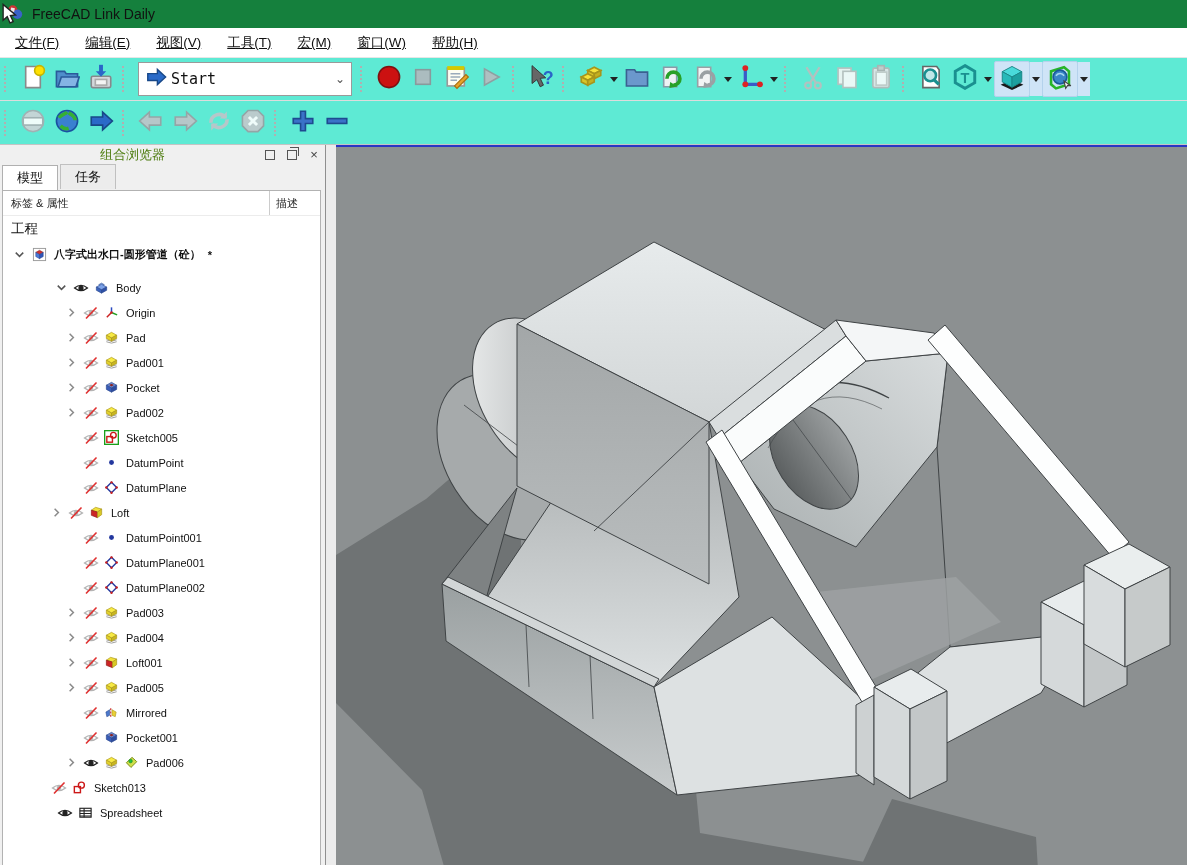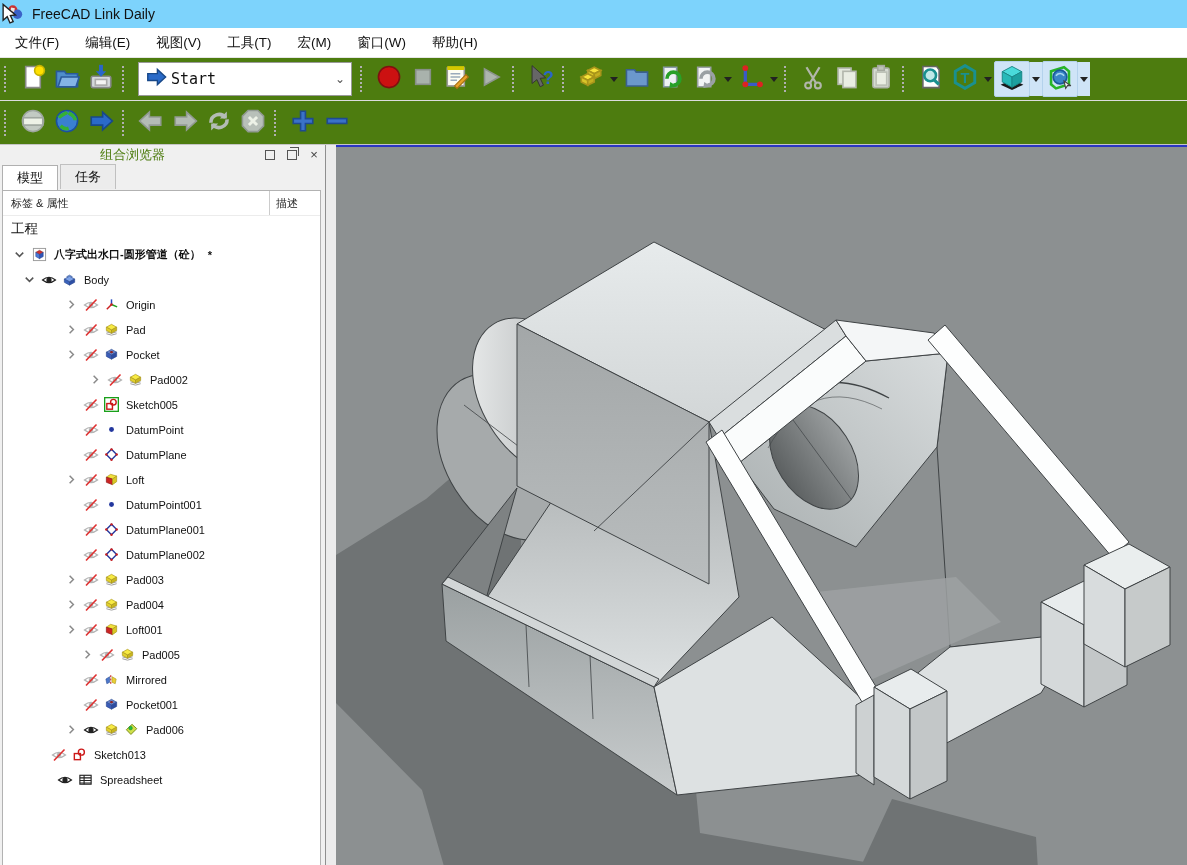--- a/index.html
+++ b/index.html
@@ -1,21 +1,21 @@
 <!DOCTYPE html>
 <html><head>
 <meta charset="utf-8">
 <style>
   html,body{margin:0;padding:0;width:1187px;height:865px;overflow:hidden;
     font-family:"Liberation Sans","DejaVu Sans",sans-serif;background:#f0f0f0;}
-  .titlebar{height:28px;background:#7dd3fc;display:flex;align-items:center;padding-left:6px;position:relative;}
+  .titlebar{height:28px;background:#15803d;display:flex;align-items:center;padding-left:6px;position:relative;}
   .titlebar .apptitle{font-size:14px;color:#111;margin-left:8px;}
   .menubar{height:29px;background:#fff;display:flex;align-items:center;border-bottom:1px solid #e6e6e6;padding-left:2px;}
-  .menubar .mi{font-size:13.5px;color:#111;padding:5px 13px;cursor:default;}
-  .toolrow{height:42px;background:#4d7c0f;display:flex;align-items:center;border-bottom:1px solid #dcdcdc;}
+  .menubar .mi{font-size:13.5px;color:#111;padding:5px 13px;cursor:default;text-decoration:underline;}
+  .toolrow{height:42px;background:#5eead4;display:flex;align-items:center;border-bottom:1px solid #dcdcdc;}
   #toolrow2{height:43px;border-bottom:1px solid #c4c4c4;}
   .grip{width:7px;height:26px;border-left:2px dotted #b0b0b0;margin:0 3px 0 4px;}
   .tbtn{width:34px;height:34px;display:flex;align-items:center;justify-content:center;border-radius:2px;position:relative;}
   .tbtn svg{width:26px;height:26px;}
   .tbtn.hl{background:#cfe4f7;border:1px solid #b4d2ec;}
   .tbtn.disabled{opacity:.9;}
   .dd{width:12px;height:34px;display:flex;align-items:center;justify-content:center;}
   .dd i{width:0;height:0;border-left:4px solid transparent;border-right:4px solid transparent;border-top:5px solid #222;}
   .dd.hl{background:#cfe4f7;}
   .wbcombo{height:32px;width:200px;background:#fff;border:1px solid #9a9a9a;display:flex;align-items:center;margin:0 4px;padding:0 6px;}
@@ -345,21 +345,21 @@
               <svg viewBox="0 0 16 16">
                 <rect x="1.5" y="1.5" width="13" height="13" fill="#fff" stroke="#999"></rect>
                 <path d="M8 3.5l4 2.2L8 8 4 5.7z" fill="#cc3333" stroke="#7a1a1a" stroke-width="0.5"></path>
                 <path d="M4 5.7L8 8v4.5L4 10.2z" fill="#4a78d8" stroke="#24408a" stroke-width="0.5"></path>
                 <path d="M12 5.7L8 8v4.5l4-2.3z" fill="#2f55b8" stroke="#24408a" stroke-width="0.5"></path>
               </svg>
             </span>
             <span class="tlabel bold">八字式出水口-圆形管道（砼）</span>
             <span class="tsuffix">*</span>
           </div>
-          <div class="trow" style="padding-left: 16px;">
+          <div class="trow" style="padding-left: 48px; margin-top: 8px;">
             <span class="slot">
               <svg viewBox="0 0 16 16">
                 <path d="M4 6l4 4 4-4" fill="none" stroke="#555" stroke-width="1.6"></path>
               </svg>
             </span>
             <span class="slot vis">
               <svg viewBox="0 0 16 16">
                 <path d="M1.5 8Q8 2.8 14.5 8 8 13.2 1.5 8z" fill="#fff" stroke="#222" stroke-width="1.2"></path>
                 <circle cx="8" cy="8" r="2.6" fill="#222"></circle>
               </svg>
@@ -429,50 +429,74 @@
             </span>
             <span class="slot vis">
               <svg viewBox="0 0 16 16">
                 <path d="M1.5 8Q8 2.8 14.5 8 8 13.2 1.5 8z" fill="none" stroke="#b4b4b4" stroke-width="1.4"></path>
                 <circle cx="8" cy="8" r="2.3" fill="#b4b4b4"></circle>
                 <path d="M3 13.5L13.5 2.5" stroke="#e03030" stroke-width="1.6"></path>
               </svg>
             </span>
             <span class="slot">
               <svg viewBox="0 0 16 16">
-                <path d="M2.5 5.5L8 2.5l5.5 3L8 8.5z" fill="#6b8fd8" stroke="#2a4a90" stroke-width="0.7"></path>
-                <path d="M5.5 5.4L8 4l2.5 1.4L8 6.8z" fill="#8a2525"></path>
-                <path d="M2.5 5.5L8 8.5v4.5L2.5 10z" fill="#3a5cb8" stroke="#2a4a90" stroke-width="0.7"></path>
-                <path d="M13.5 5.5L8 8.5V13l5.5-3z" fill="#2d4ca0" stroke="#2a4a90" stroke-width="0.7"></path>
-              </svg>
-            </span>
-            <span class="tlabel">Pocket</span>
-          </div>
-          <div class="trow" style="padding-left: 58px; margin-left: 24px;">
-            <span class="slot">
-              <svg viewBox="0 0 16 16">
-                <path d="M6 4l4 4-4 4" fill="none" stroke="#8a8a8a" stroke-width="1.6"></path>
-              </svg>
-            </span>
-            <span class="slot vis">
-              <svg viewBox="0 0 16 16">
-                <path d="M1.5 8Q8 2.8 14.5 8 8 13.2 1.5 8z" fill="none" stroke="#b4b4b4" stroke-width="1.4"></path>
-                <circle cx="8" cy="8" r="2.3" fill="#b4b4b4"></circle>
-                <path d="M3 13.5L13.5 2.5" stroke="#e03030" stroke-width="1.6"></path>
-              </svg>
-            </span>
-            <span class="slot">
-              <svg viewBox="0 0 16 16">
                 <path d="M2.5 10.5Q8 13.5 13.5 10.5" fill="none" stroke="#9a9a9a"></path>
                 <path d="M2.5 12.5Q8 15.5 13.5 12.5" fill="none" stroke="#9a9a9a"></path>
                 <path d="M2.5 5.5L8 2.5l5.5 3L8 8.5z" fill="#f7ea43" stroke="#a8941a" stroke-width="0.7"></path>
                 <path d="M2.5 5.5L8 8.5V12L2.5 9z" fill="#e3d22c" stroke="#a8941a" stroke-width="0.7"></path>
                 <path d="M13.5 5.5L8 8.5V12l5.5-3z" fill="#c9b71f" stroke="#a8941a" stroke-width="0.7"></path>
               </svg>
             </span>
+            <span class="tlabel">Pad001</span>
+          </div>
+          <div class="trow" style="padding-left: 58px;">
+            <span class="slot">
+              <svg viewBox="0 0 16 16">
+                <path d="M6 4l4 4-4 4" fill="none" stroke="#8a8a8a" stroke-width="1.6"></path>
+              </svg>
+            </span>
+            <span class="slot vis">
+              <svg viewBox="0 0 16 16">
+                <path d="M1.5 8Q8 2.8 14.5 8 8 13.2 1.5 8z" fill="none" stroke="#b4b4b4" stroke-width="1.4"></path>
+                <circle cx="8" cy="8" r="2.3" fill="#b4b4b4"></circle>
+                <path d="M3 13.5L13.5 2.5" stroke="#e03030" stroke-width="1.6"></path>
+              </svg>
+            </span>
+            <span class="slot">
+              <svg viewBox="0 0 16 16">
+                <path d="M2.5 5.5L8 2.5l5.5 3L8 8.5z" fill="#6b8fd8" stroke="#2a4a90" stroke-width="0.7"></path>
+                <path d="M5.5 5.4L8 4l2.5 1.4L8 6.8z" fill="#8a2525"></path>
+                <path d="M2.5 5.5L8 8.5v4.5L2.5 10z" fill="#3a5cb8" stroke="#2a4a90" stroke-width="0.7"></path>
+                <path d="M13.5 5.5L8 8.5V13l5.5-3z" fill="#2d4ca0" stroke="#2a4a90" stroke-width="0.7"></path>
+              </svg>
+            </span>
+            <span class="tlabel">Pocket</span>
+          </div>
+          <div class="trow" style="padding-left: 58px;">
+            <span class="slot">
+              <svg viewBox="0 0 16 16">
+                <path d="M6 4l4 4-4 4" fill="none" stroke="#8a8a8a" stroke-width="1.6"></path>
+              </svg>
+            </span>
+            <span class="slot vis">
+              <svg viewBox="0 0 16 16">
+                <path d="M1.5 8Q8 2.8 14.5 8 8 13.2 1.5 8z" fill="none" stroke="#b4b4b4" stroke-width="1.4"></path>
+                <circle cx="8" cy="8" r="2.3" fill="#b4b4b4"></circle>
+                <path d="M3 13.5L13.5 2.5" stroke="#e03030" stroke-width="1.6"></path>
+              </svg>
+            </span>
+            <span class="slot">
+              <svg viewBox="0 0 16 16">
+                <path d="M2.5 10.5Q8 13.5 13.5 10.5" fill="none" stroke="#9a9a9a"></path>
+                <path d="M2.5 12.5Q8 15.5 13.5 12.5" fill="none" stroke="#9a9a9a"></path>
+                <path d="M2.5 5.5L8 2.5l5.5 3L8 8.5z" fill="#f7ea43" stroke="#a8941a" stroke-width="0.7"></path>
+                <path d="M2.5 5.5L8 8.5V12L2.5 9z" fill="#e3d22c" stroke="#a8941a" stroke-width="0.7"></path>
+                <path d="M13.5 5.5L8 8.5V12l5.5-3z" fill="#c9b71f" stroke="#a8941a" stroke-width="0.7"></path>
+              </svg>
+            </span>
             <span class="tlabel">Pad002</span>
           </div>
           <div class="trow" style="padding-left: 58px;">
             <span class="slot"></span>
             <span class="slot vis">
               <svg viewBox="0 0 16 16">
                 <path d="M1.5 8Q8 2.8 14.5 8 8 13.2 1.5 8z" fill="none" stroke="#b4b4b4" stroke-width="1.4"></path>
                 <circle cx="8" cy="8" r="2.3" fill="#b4b4b4"></circle>
                 <path d="M3 13.5L13.5 2.5" stroke="#e03030" stroke-width="1.6"></path>
               </svg>
@@ -515,21 +539,21 @@
               <svg viewBox="0 0 16 16">
                 <path d="M8 2.5L13.5 8 8 13.5 2.5 8z" fill="none" stroke="#23379e" stroke-width="1.5"></path>
                 <circle cx="2.5" cy="8" r="1.3" fill="#cc2222"></circle>
                 <circle cx="13.5" cy="8" r="1.3" fill="#cc2222"></circle>
                 <circle cx="8" cy="2.5" r="1.3" fill="#cc2222"></circle>
                 <circle cx="8" cy="13.5" r="1.3" fill="#cc2222"></circle>
               </svg>
             </span>
             <span class="tlabel">DatumPlane</span>
           </div>
-          <div class="trow" style="padding-left: 58px; align-items: center;">
+          <div class="trow" style="padding-left: 43px; align-items: center;">
             <span class="slot">
               <svg viewBox="0 0 16 16">
                 <path d="M6 4l4 4-4 4" fill="none" stroke="#8a8a8a" stroke-width="1.6"></path>
               </svg>
             </span>
             <span class="slot vis">
               <svg viewBox="0 0 16 16">
                 <path d="M1.5 8Q8 2.8 14.5 8 8 13.2 1.5 8z" fill="none" stroke="#b4b4b4" stroke-width="1.4"></path>
                 <circle cx="8" cy="8" r="2.3" fill="#b4b4b4"></circle>
                 <path d="M3 13.5L13.5 2.5" stroke="#e03030" stroke-width="1.6"></path>
@@ -663,21 +687,21 @@
             </span>
             <span class="slot">
               <svg viewBox="0 0 16 16">
                 <path d="M2.5 5.5L7 2.5l6.5 1.8L9 7.5z" fill="#f2e13c" stroke="#a8941a" stroke-width="0.7"></path>
                 <path d="M2.5 5.5L9 7.5v6L2.5 11z" fill="#cc2525" stroke="#8a1515" stroke-width="0.7"></path>
                 <path d="M13.5 4.3L9 7.5v6l4.5-3.2z" fill="#d9c825" stroke="#a8941a" stroke-width="0.7"></path>
               </svg>
             </span>
             <span class="tlabel">Loft001</span>
           </div>
-          <div class="trow" style="padding-left: 58px; margin-left: 16px;">
+          <div class="trow" style="padding-left: 58px;">
             <span class="slot">
               <svg viewBox="0 0 16 16">
                 <path d="M6 4l4 4-4 4" fill="none" stroke="#8a8a8a" stroke-width="1.6"></path>
               </svg>
             </span>
             <span class="slot vis">
               <svg viewBox="0 0 16 16">
                 <path d="M1.5 8Q8 2.8 14.5 8 8 13.2 1.5 8z" fill="none" stroke="#b4b4b4" stroke-width="1.4"></path>
                 <circle cx="8" cy="8" r="2.3" fill="#b4b4b4"></circle>
                 <path d="M3 13.5L13.5 2.5" stroke="#e03030" stroke-width="1.6"></path>

